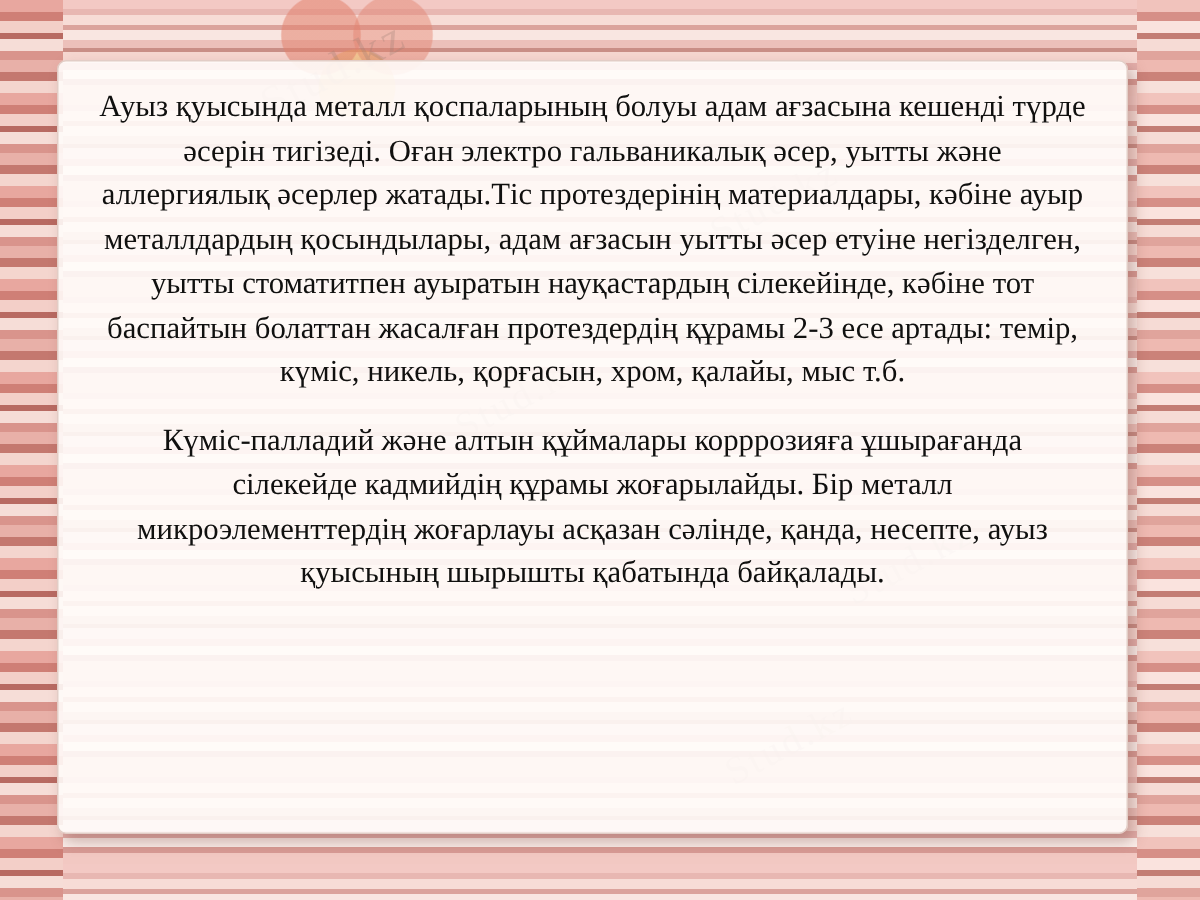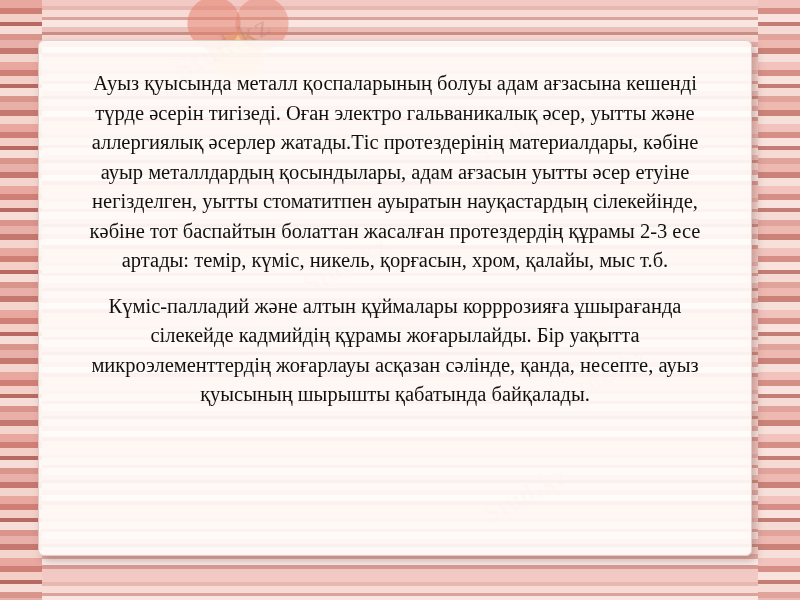--- a/index.html
+++ b/index.html
@@ -120,21 +120,21 @@
     height: 516px;
     background: rgba(255,252,250,0.90);
     border: 1px solid #e2cdc6;
     border-radius: 6px;
     box-shadow: 4px 5px 9px rgba(120, 70, 60, 0.35);
     box-sizing: border-box;
     padding: 16px 26px 10px 26px;
     z-index: 8;
   }
   .para {
-    margin: 12px;
+    margin: 0;
     text-align: center;
     font-size: 20.5px;
     line-height: 1.44;
     color: #10100f;
   }
   .para + .para { margin-top: 16px; }
 </style>
 </head>
 <body>
 
@@ -147,16 +147,16 @@
     <div class="wm-logo"></div>
     <div class="wm-text wm1">Stud.kz</div>
     <div class="wm-text wm2">Stud.kz</div>
     <div class="wm-text wm3">Stud.kz</div>
     <div class="wm-text wm4">Stud.kz</div>
     <div class="wm-text wm5">Stud.kz</div>
   </div>
 
   <div class="content-box">
     <p class="para">Ауыз қуысында металл қоспаларының болуы адам ағзасына кешенді түрде әсерін тигізеді. Оған электро гальваникалық әсер, уытты және аллергиялық әсерлер жатады.Тіс протездерінің материалдары, кәбіне ауыр металлдардың қосындылары, адам ағзасын уытты әсер етуіне негізделген, уытты стоматитпен ауыратын науқастардың сілекейінде, кәбіне тот баспайтын болаттан жасалған протездердің құрамы 2-3 есе артады: темір, күміс, никель, қорғасын, хром,  қалайы, мыс т.б.</p>
-    <p class="para">Күміс-палладий және алтын құймалары корррозияға ұшырағанда сілекейде кадмийдің құрамы жоғарылайды. Бір уақытта микроэлементтердің жоғарлауы асқазан сәлінде, қанда, несепте, ауыз қуысының шырышты қабатында байқалады.</p>
+    <p class="para">Күміс-палладий және алтын құймалары корррозияға ұшырағанда сілекейде кадмийдің құрамы жоғарылайды. Бір металл микроэлементтердің жоғарлауы асқазан сәлінде, қанда, несепте, ауыз қуысының шырышты қабатында байқалады.</p>
   </div>
 
 </div>
 
 </body></html>

